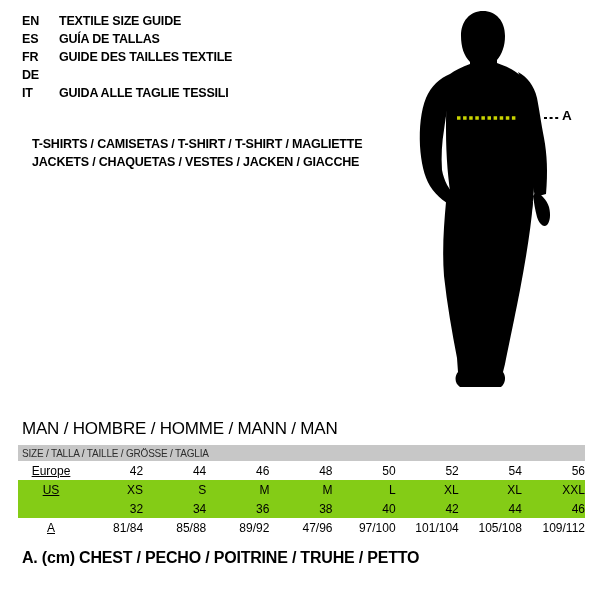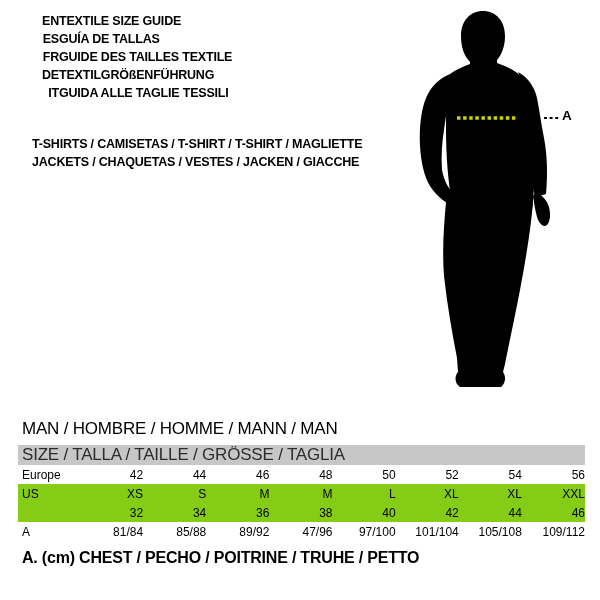--- a/index.html
+++ b/index.html
@@ -3,42 +3,42 @@
 <meta charset="utf-8">
 <style>
   html,body{margin:0;padding:0;background:#fff;}
   .canvas{
     position:relative;width:600px;height:600px;background:#fff;overflow:hidden;
     font-family:"Liberation Sans",sans-serif;color:#000;
     -webkit-font-smoothing:antialiased;
   }
   
   .lang-list{position:absolute;left:22px;top:12px;font-weight:bold;font-size:12.5px;letter-spacing:-0.2px;}
-  .lang-row{display:flex;height:18px;align-items:center;text-align:right;}
+  .lang-row{display:flex;height:18px;align-items:center;}
   .lang-code{width:37px;}
   
   .categories{position:absolute;left:32px;top:111px;font-weight:bold;font-size:12.5px;line-height:18px;letter-spacing:-0.2px;margin-top:24px;}
   
   .figure{position:absolute;left:400px;top:6px;width:180px;height:390px;}
   .figure svg{position:absolute;left:0;top:0;}
   .measure-a{position:absolute;left:162px;top:102px;font-size:13.5px;font-weight:bold;}
   
   .section-title{position:absolute;left:22px;top:419px;font-weight:normal;font-size:17px;letter-spacing:-0.2px;}
   
   table.size-table{
     position:absolute;left:18px;top:445px;width:567px;
     border-collapse:collapse;table-layout:fixed;font-size:12px;
   }
   table.size-table col.c-label{width:62px;}
   table.size-table thead td{
     background:#c7c7c7;height:16px;padding:0 0 0 4px;
-    font-size:17px;color:#2d2d2d;letter-spacing:-0.2px;white-space:nowrap;
+    font-size:10px;color:#2d2d2d;letter-spacing:-0.2px;white-space:nowrap;
   }
   table.size-table tbody td{height:19px;text-align:right;padding:0;}
-  table.size-table tbody td.rowlabel{text-align:left;padding-left:4px;}
+  table.size-table tbody td.rowlabel{text-align:center;padding-left:4px;text-decoration:underline;}
   table.size-table tr.striped{background:#84cc16;}
   
   .footnote{position:absolute;left:22px;top:549px;font-weight:bold;font-size:16px;letter-spacing:-0.2px;}
 </style>
 </head>
 <body>
 
 <div class="canvas">
 
   <div class="lang-list">
@@ -49,21 +49,20 @@
     <div class="lang-row">
       <span class="lang-code">ES</span>
       <span class="lang-name">GUÍA DE TALLAS</span>
     </div>
     <div class="lang-row">
       <span class="lang-code">FR</span>
       <span class="lang-name">GUIDE DES TAILLES TEXTILE</span>
     </div>
     <div class="lang-row">
       <span class="lang-code">DE</span>
-      <span class="lang-name">TEXTILGRÖßENFÜHRUNG</span>
     </div>
     <div class="lang-row">
       <span class="lang-code">IT</span>
       <span class="lang-name">GUIDA ALLE TAGLIE TESSILI</span>
     </div>
   </div>
 
   <div class="categories">
     <div>T-SHIRTS / CAMISETAS / T-SHIRT / T-SHIRT / MAGLIETTE</div>
     <div>JACKETS / CHAQUETAS / VESTES / JACKEN / GIACCHE</div>

